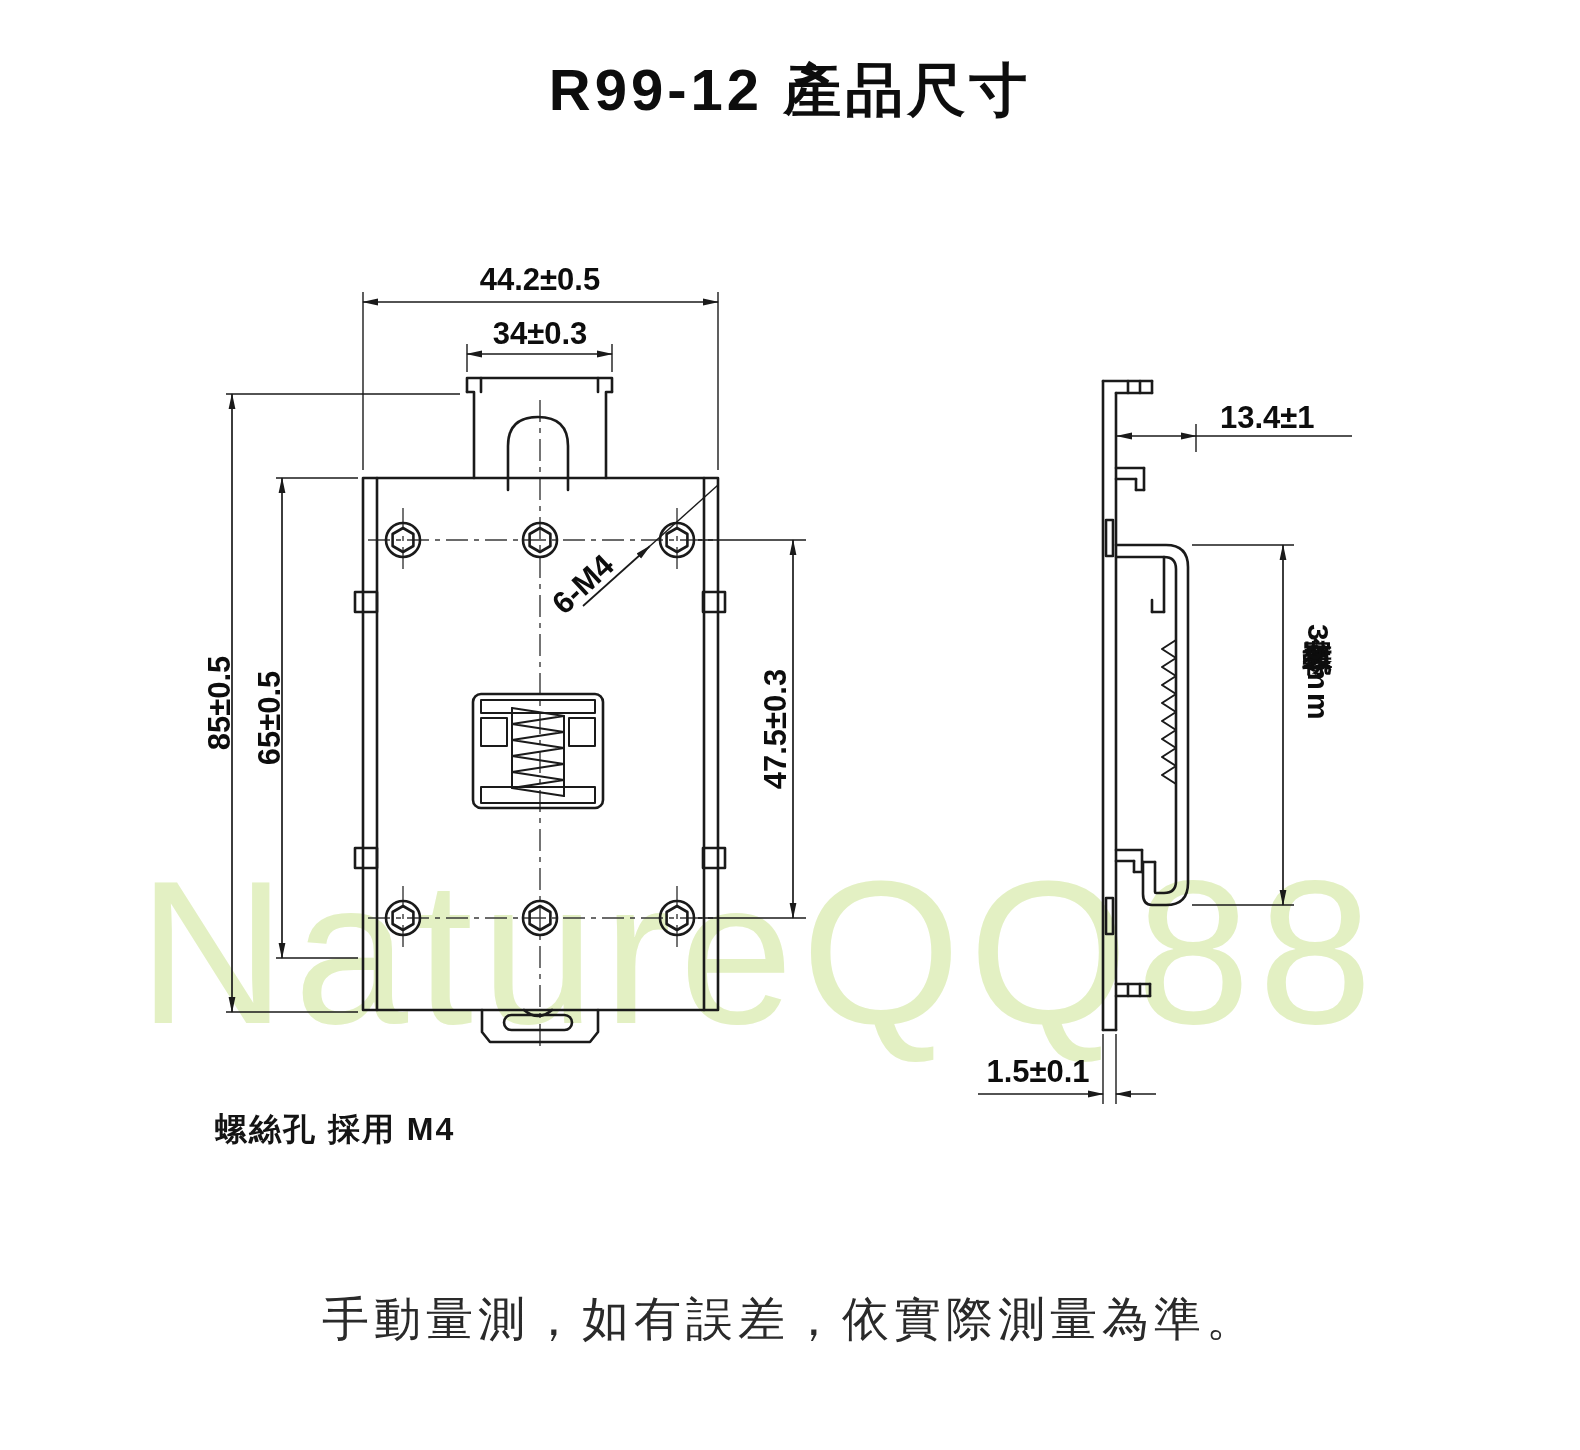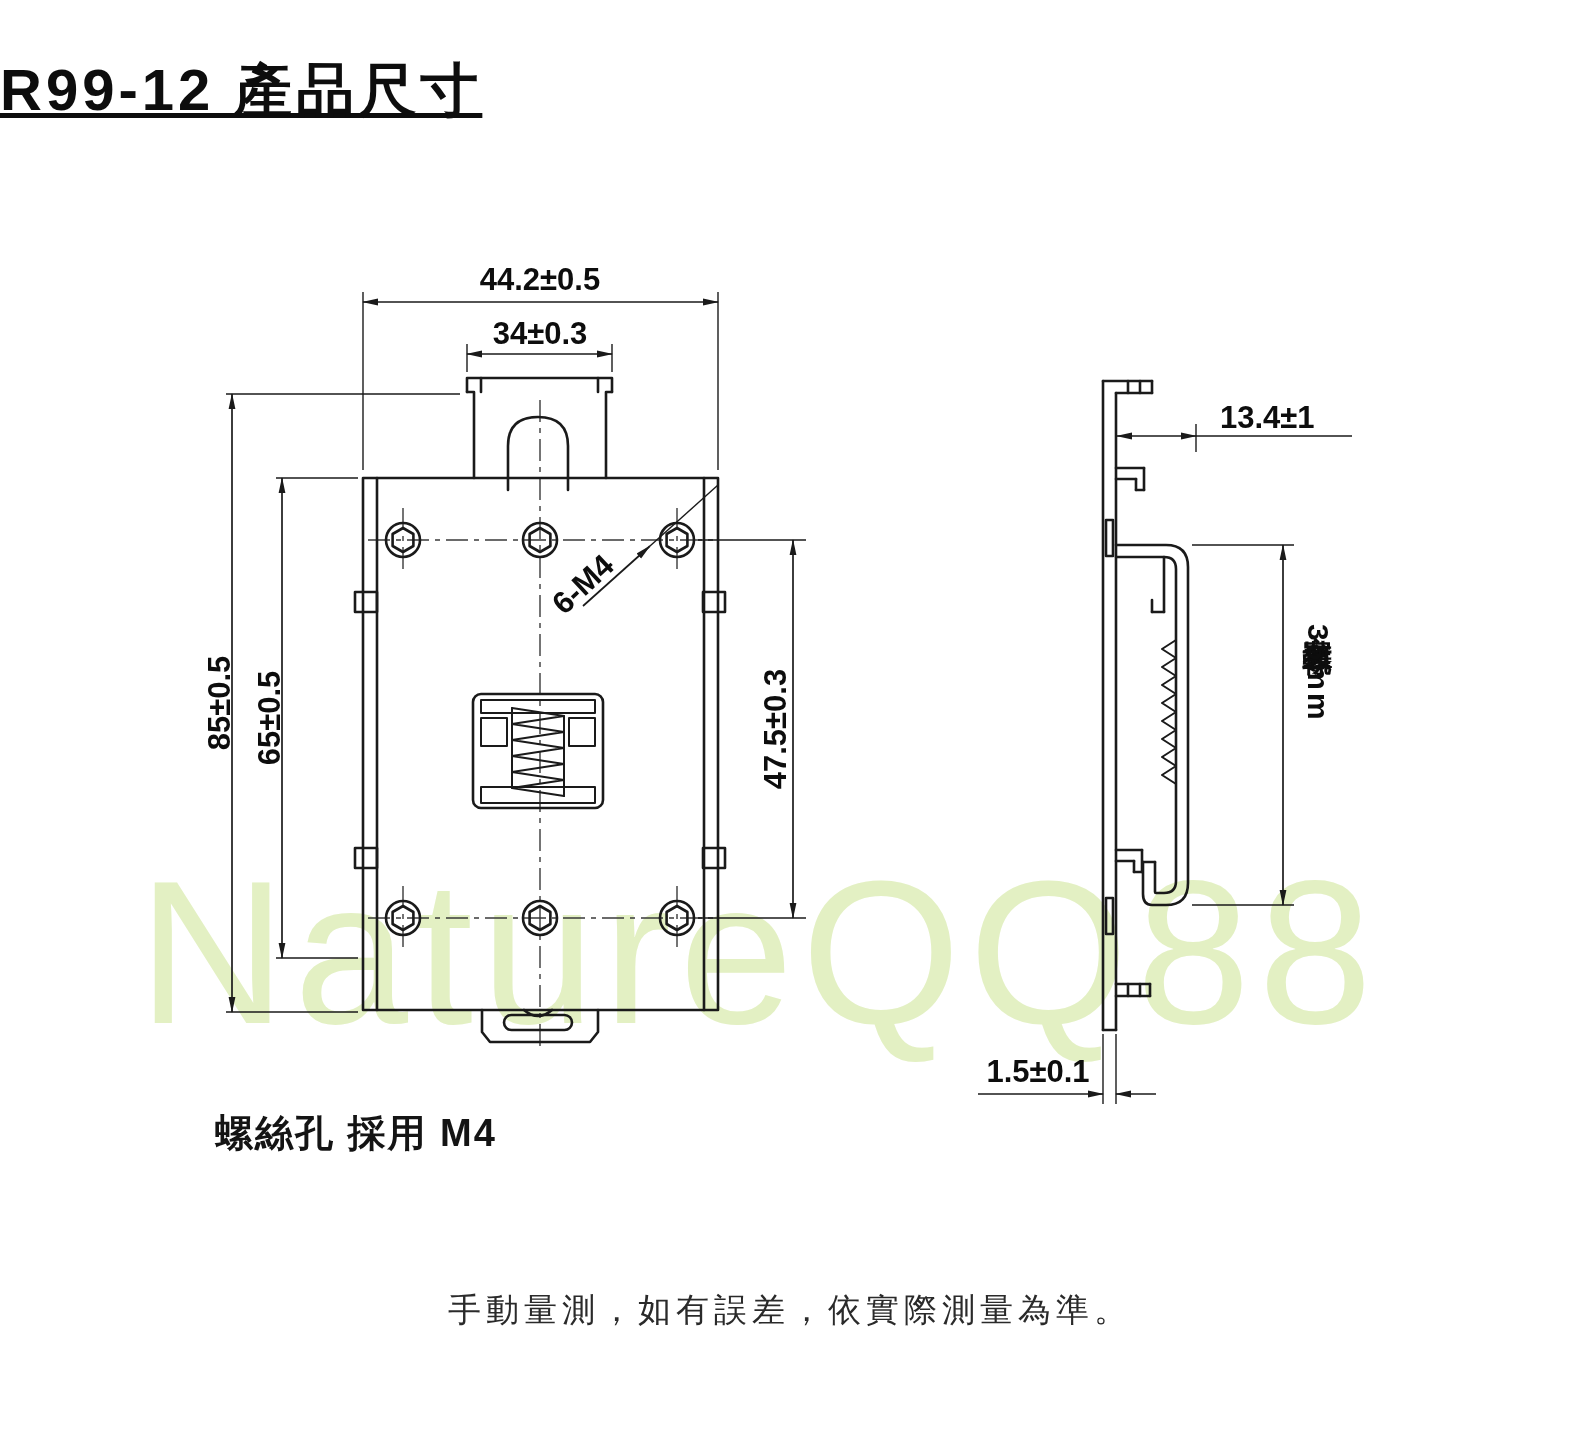--- a/index.html
+++ b/index.html
@@ -1,23 +1,22 @@
 <!DOCTYPE html>
 <html><head>
 <meta charset="utf-8">
 <style>
   * { margin:0; padding:0; box-sizing:border-box; }
   html,body { width:1580px; height:1450px; background:#ffffff; overflow:hidden; }
   body { position:relative; font-family:"Liberation Sans", sans-serif; color:#111; }
 
   .page-title {
     position:absolute; top:52px; left:0; width:100%;
-    text-align:left; font-size:58px; font-weight:700; color:#0d0d0d;
+    text-align:center; font-size:58px; font-weight:700; color:#0d0d0d;
     letter-spacing:4px;
-    text-decoration:underline;
   }
 
   .watermark {
     position:absolute; top:852px; left:138px;
     font-size:205px; font-weight:400; line-height:200px;
     color:#e3f0c3; letter-spacing:8px; white-space:nowrap;
     z-index:1; user-select:none;
   }
 
   svg.drawing { position:absolute; top:0; left:0; z-index:2; }
@@ -25,25 +24,25 @@
   .obj  { fill:none; stroke:#1a1a1a; stroke-width:2.6; stroke-linecap:round; stroke-linejoin:round; }
   .obj2 { fill:none; stroke:#1a1a1a; stroke-width:2; stroke-linecap:round; stroke-linejoin:round; }
   .cl   { fill:none; stroke:#3a3a3a; stroke-width:1.4; stroke-dasharray:22 6 5 6; }
   .ext  { fill:none; stroke:#1a1a1a; stroke-width:1.4; }
   .dl   { fill:none; stroke:#1a1a1a; stroke-width:1.7; }
   svg text { fill:#0d0d0d; font-family:"Liberation Sans", sans-serif; font-size:31px; font-weight:600; }
   .vtext { writing-mode:vertical-rl; text-orientation:mixed; font-weight:700; font-size:30px; letter-spacing:3px; }
 
   .screw-note {
     position:absolute; top:1108px; left:215px;
-    font-size:38px; font-weight:700; color:#141414; letter-spacing:2px; z-index:3;
+    font-size:32px; font-weight:700; color:#141414; letter-spacing:2px; z-index:3;
   }
   .bottom-note {
     position:absolute; top:1288px; left:0; width:100%;
-    text-align:center; font-size:33px; font-weight:500; color:#2a2a2a;
+    text-align:center; font-size:47px; font-weight:500; color:#2a2a2a;
     letter-spacing:5px; z-index:3;
   }
 </style>
 </head>
 <body>
 
 <div class="page-title">R99-12 產品尺寸</div>
 
 <div class="watermark">NatureQQ88</div>
 

